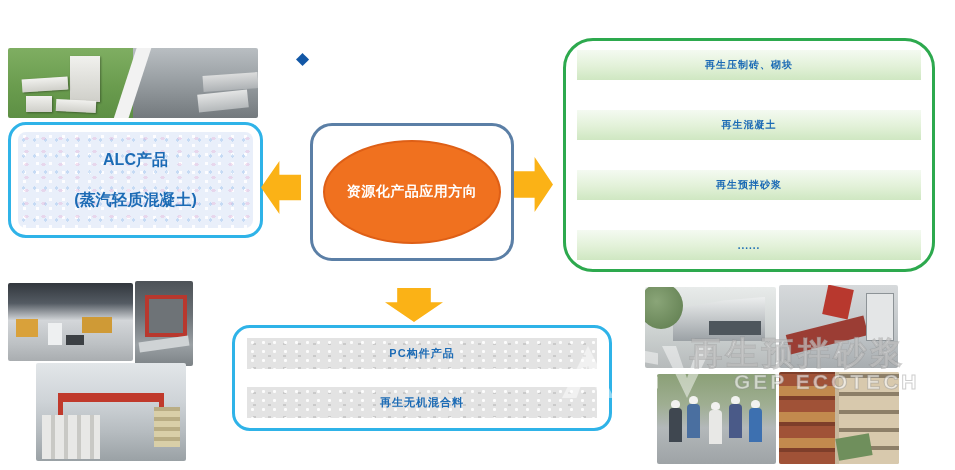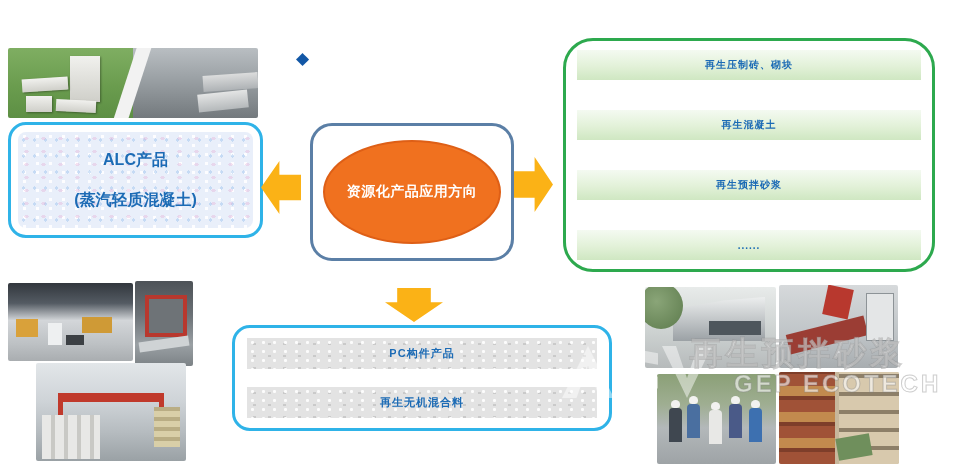--- a/index.html
+++ b/index.html
@@ -149,21 +149,21 @@
     clip-path:polygon(50% 0,100% 100%,72% 100%,50% 38%,28% 100%,0 100%);}
   #wm-logo .t2{left:56px;top:8px;width:40px;height:52px;
     clip-path:polygon(0 0,100% 14%,100% 36%,0 22%);}
   #wm-logo .t3{left:56px;top:36px;width:40px;height:24px;
     clip-path:polygon(0 0,100% 10%,100% 60%,0 50%);}
   #wm-logo .t4{left:100px;top:8px;width:50px;height:52px;
     clip-path:polygon(0 0,28% 0,50% 62%,72% 0,100% 0,50% 100%);}
   #wm-cn{position:absolute;left:134px;top:0px;font-size:32px;font-weight:bold;
     color:rgba(255,255,255,.55);-webkit-text-stroke:1px rgba(130,130,130,.4);
     letter-spacing:4px;white-space:nowrap;}
-  #wm-en{position:absolute;left:178px;top:38px;font-size:24px;font-weight:bold;
+  #wm-en{position:absolute;left:178px;top:38px;font-size:21px;font-weight:bold;
     color:rgba(255,255,255,.6);-webkit-text-stroke:1px rgba(130,130,130,.4);
     letter-spacing:3px;white-space:nowrap;}
 </style>
 </head>
 <body>
 
 <div id="stage">
 
   <div id="photo-blocks" class="abs photo">
     <div class="half-grass">

